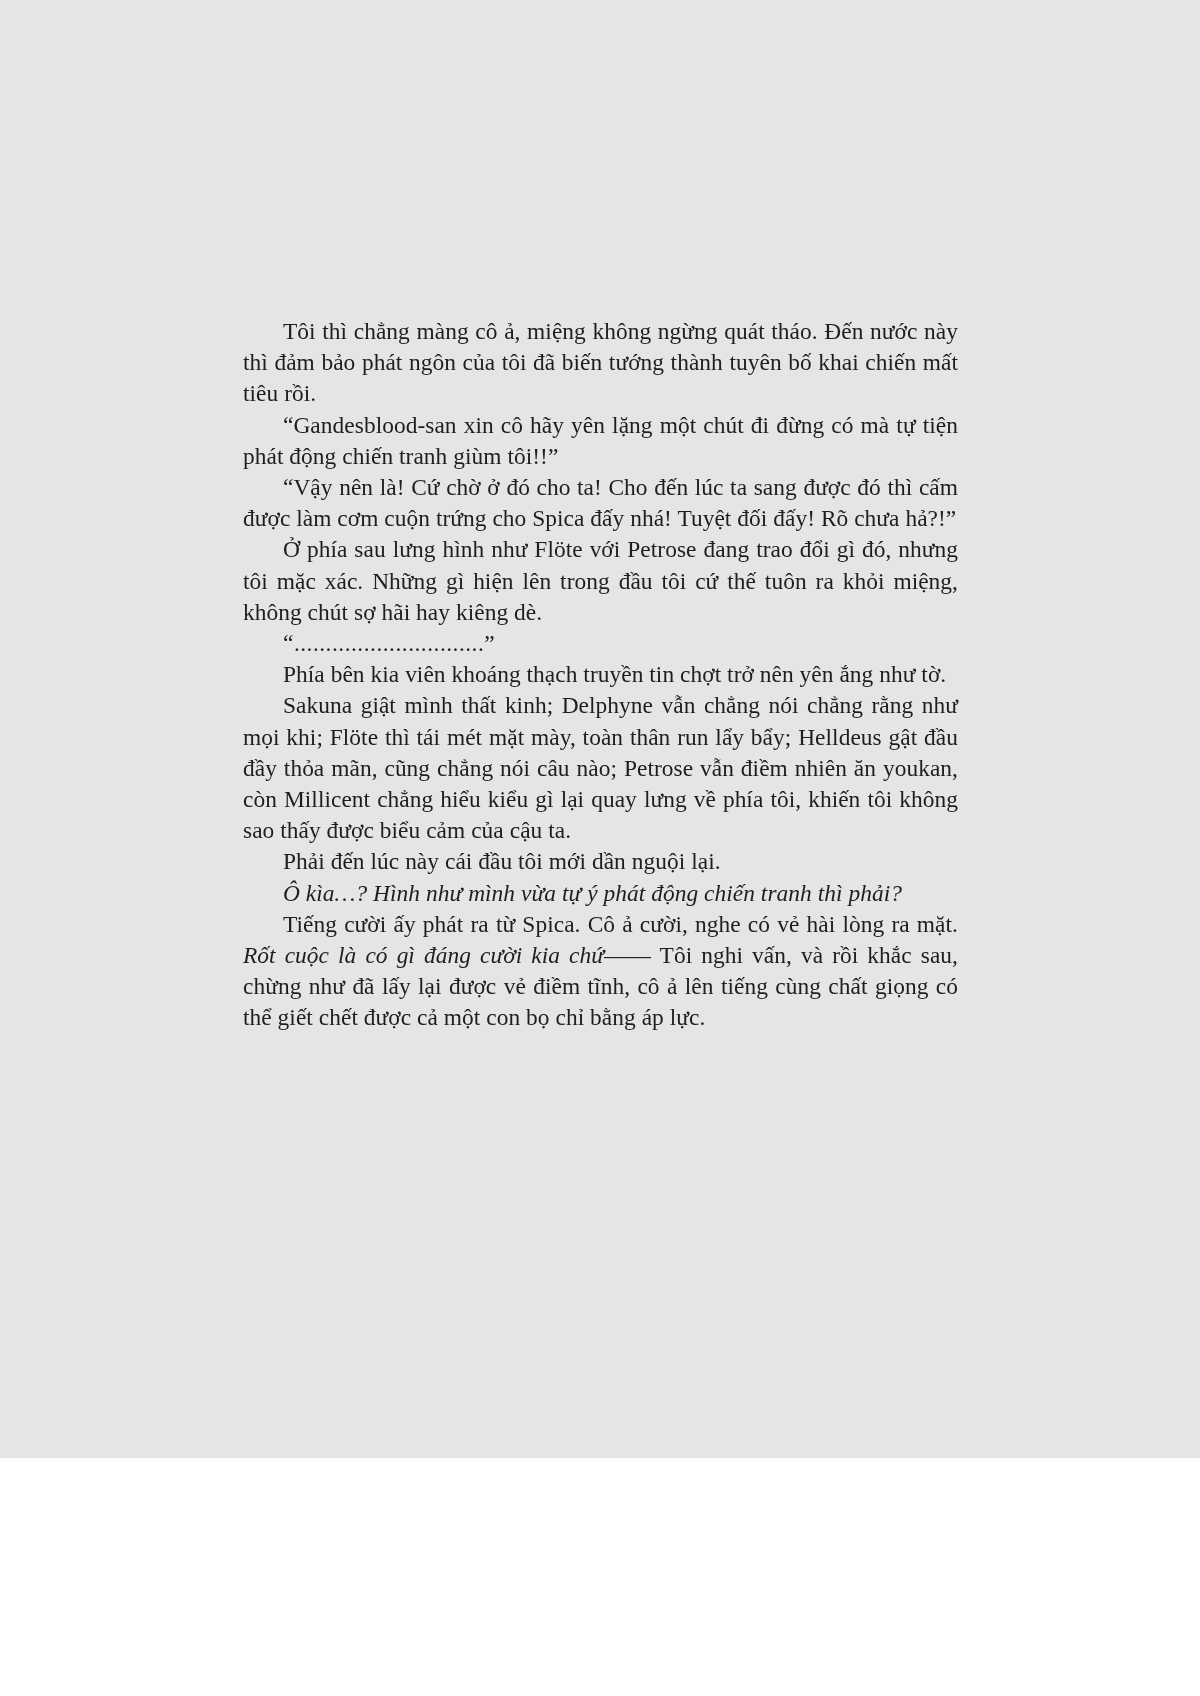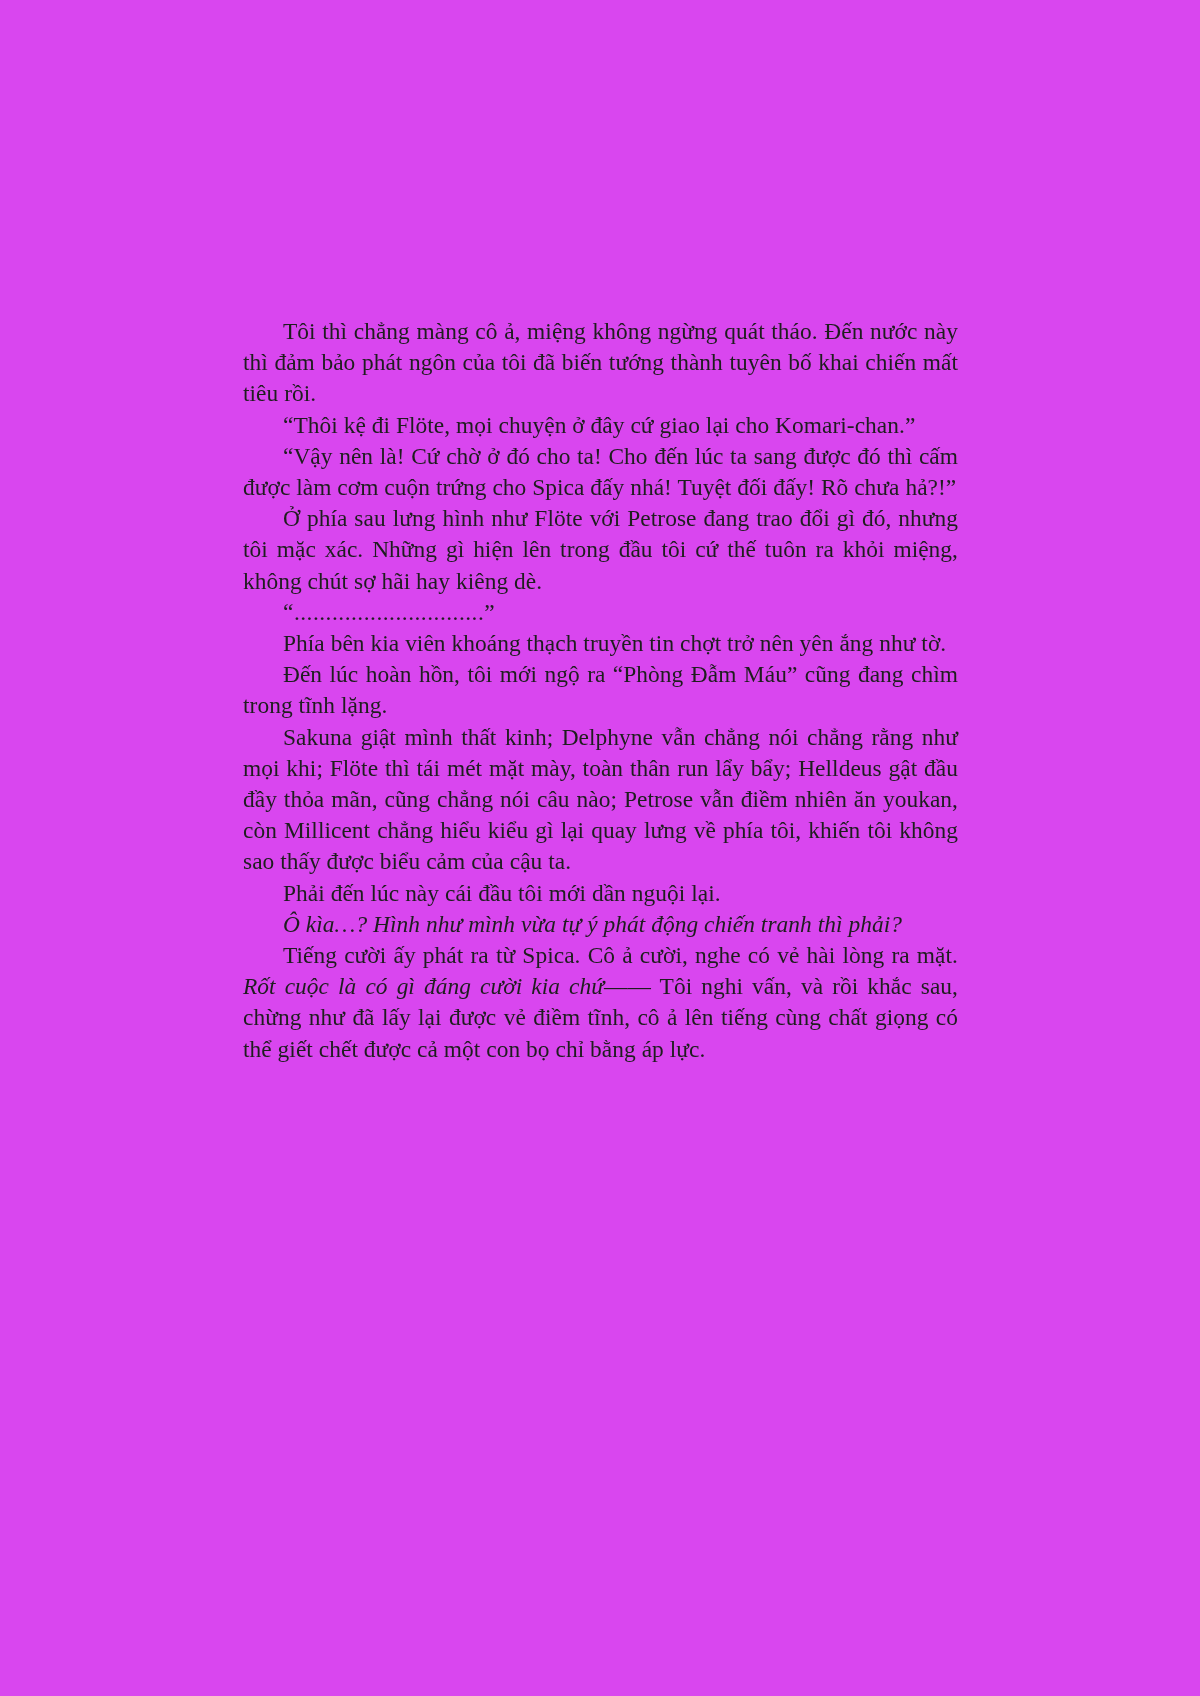--- a/index.html
+++ b/index.html
@@ -10,22 +10,22 @@
     body {
       width: 1200px;
       height: 1696px;
       position: relative;
       overflow: hidden;
     }
     .page {
       position: absolute;
       left: 0; top: 0;
       width: 1200px;
-      height: 1696px;
-      background: #d946ef;
+      height: 1458px;
+      background: #e5e5e5;
     }
     .text-block {
       position: absolute;
       left: 243px;
       top: 316px;
       width: 715px;
       font-family: "Liberation Serif", "DejaVu Serif", serif;
       font-size: 23.4px;
       line-height: 31.2px;
       color: #1e1e1e;
@@ -43,24 +43,23 @@
     .ellipsis-line {
       letter-spacing: 0.5px;
     }
   </style>
 </head>
 <body>
 
 <div class="page">
   <div class="text-block" id="text-block">
     <p><span>Tôi thì chẳng màng cô ả, miệng không ngừng quát tháo. Đến nước này thì đảm bảo phát ngôn của tôi đã biến tướng thành tuyên bố khai chiến mất tiêu rồi.</span></p>
-    <p><span>“Thôi kệ đi Flöte, mọi chuyện ở đây cứ giao lại cho Komari-chan.”</span></p>
+    <p><span>“Gandesblood-san xin cô hãy yên lặng một chút đi đừng có mà tự tiện phát động chiến tranh giùm tôi!!”</span></p>
     <p><span>“Vậy nên là! Cứ chờ ở đó cho ta! Cho đến lúc ta sang được đó thì cấm được làm cơm cuộn trứng cho Spica đấy nhá! Tuyệt đối đấy! Rõ chưa hả?!”</span></p>
     <p><span>Ở phía sau lưng hình như Flöte với Petrose đang trao đổi gì đó, nhưng tôi mặc xác. Những gì hiện lên trong đầu tôi cứ thế tuôn ra khỏi miệng, không chút sợ hãi hay kiêng dè.</span></p>
     <p class="ellipsis-line"><span>“..............................”</span></p>
     <p><span>Phía bên kia viên khoáng thạch truyền tin chợt trở nên yên ắng như tờ.</span></p>
-    <p><span>Đến lúc hoàn hồn, tôi mới ngộ ra “Phòng Đẫm Máu” cũng đang chìm trong tĩnh lặng.</span></p>
     <p><span>Sakuna giật mình thất kinh; Delphyne vẫn chẳng nói chẳng rằng như mọi khi; Flöte thì tái mét mặt mày, toàn thân run lẩy bẩy; Helldeus gật đầu đầy thỏa mãn, cũng chẳng nói câu nào; Petrose vẫn điềm nhiên ăn youkan, còn Millicent chẳng hiểu kiểu gì lại quay lưng về phía tôi, khiến tôi không sao thấy được biểu cảm của cậu ta.</span></p>
     <p><span>Phải đến lúc này cái đầu tôi mới dần nguội lại.</span></p>
     <p><em>Ô kìa…? Hình như mình vừa tự ý phát động chiến tranh thì phải?</em></p>
     <p><span>Tiếng cười ấy phát ra từ Spica. Cô ả cười, nghe có vẻ hài lòng ra mặt. </span><em>Rốt cuộc là có gì đáng cười kia chứ</em><span>—— Tôi nghi vấn, và rồi khắc sau, chừng như đã lấy lại được vẻ điềm tĩnh, cô ả lên tiếng cùng chất giọng có thể giết chết được cả một con bọ chỉ bằng áp lực.</span></p>
   </div>
 </div>
 
 </body></html>

